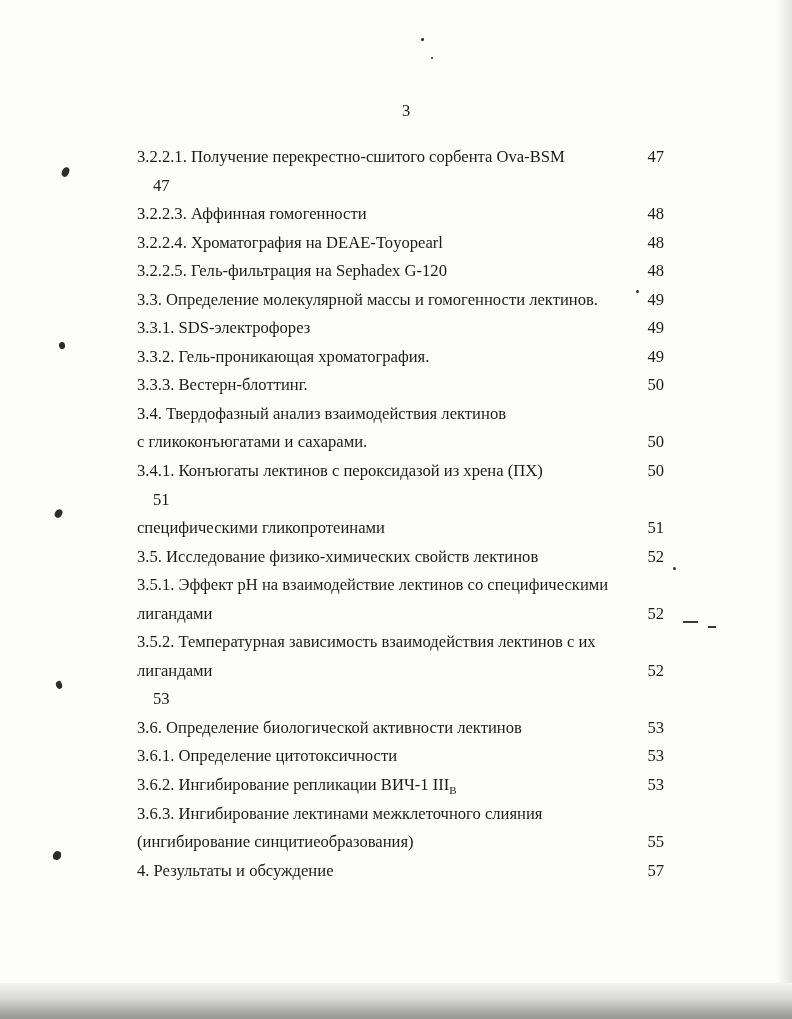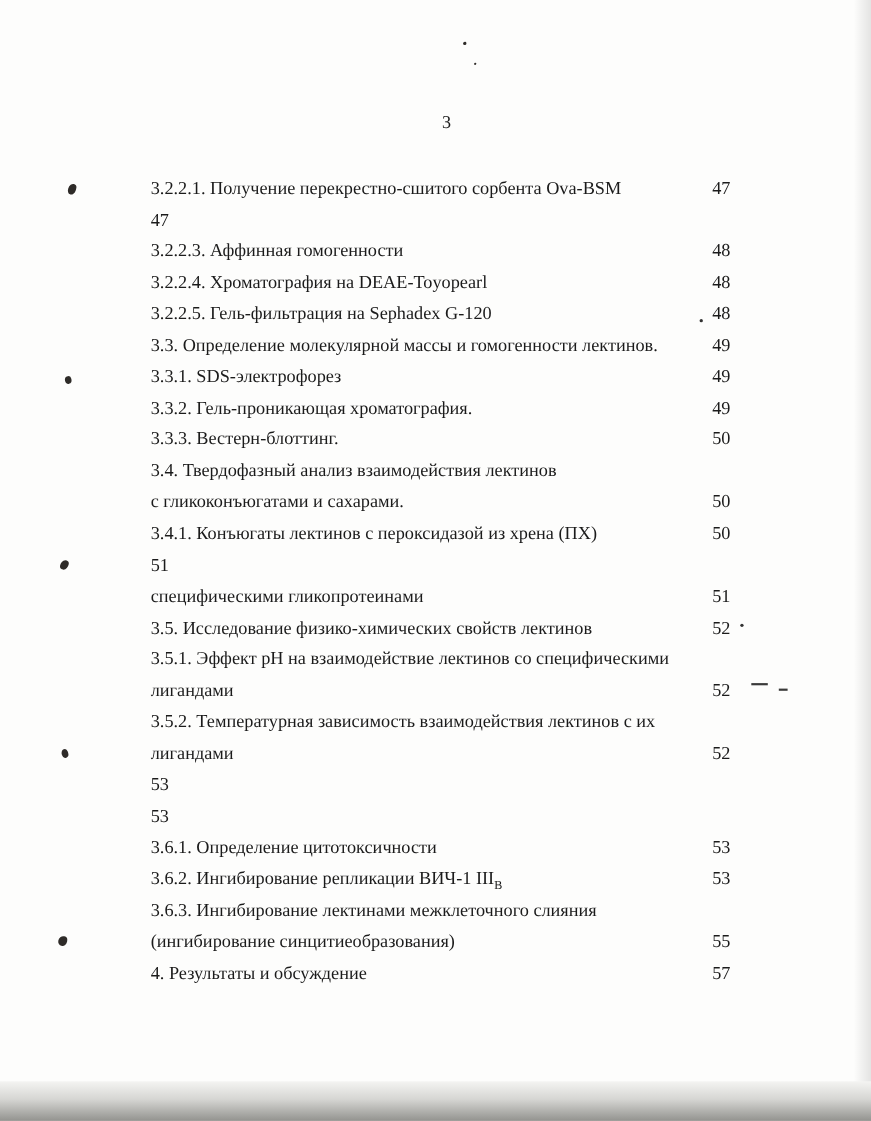--- a/index.html
+++ b/index.html
@@ -13,31 +13,31 @@
   }
   .page { position:absolute; inset:0; background:#fdfdfc; }
 
   .header-num {
     position:absolute; top:101px; left:0; right:0;
     text-align:center; font-size:16.5px;
     transform:translateX(10px);
   }
 
   .toc {
-    position:absolute; left:137px; top:157px; width:527px;
+    position:absolute; left:137px; top:143px; width:527px;
     font-size:16.6px;
     font-family:Liberation Serif, serif;
   }
   .line {
     display:flex; justify-content:space-between; align-items:baseline;
     height:28.55px; line-height:28.55px; white-space:nowrap;
   }
   .t i { font-style:italic; }
   .t sub { font-size:11px; vertical-align:sub; }
-  .p { margin-left:0;text-align:right; }
+  .p { margin-left:16px;text-align:right; }
 
   
   .speck { position:absolute; background:#2e2b28; border-radius:60% 45% 55% 50%; }
   .sp1 { left:62px;  top:167px; width:7px;  height:10px; transform:rotate(18deg); }
   .sp2 { left:59px;  top:342px; width:6px;  height:7px;  transform:rotate(-12deg); }
   .sp3 { left:55px;  top:509px; width:7px;  height:9px;  transform:rotate(25deg); }
   .sp4 { left:56px;  top:681px; width:6px;  height:8px;  transform:rotate(-20deg); }
   .sp5 { left:53px;  top:851px; width:8px;  height:9px;  transform:rotate(10deg); }
   .sp6 { left:421px; top:38px;  width:3px;  height:3px; }
   .sp7 { left:431px; top:57px;  width:2px;  height:2px; }
@@ -136,20 +136,21 @@
         <span class="p"></span>
       </div>
     <div class="line">
         <span class="t">лигандами</span>
         <span class="p">52</span>
       </div>
     <div class="line">
         <span class="p">53</span>
       </div>
     <div class="line">
+        <span class="t">3.6. Определение биологической активности лектинов</span>
         <span class="p">53</span>
       </div>
     <div class="line">
         <span class="t">3.6.1. Определение цитотоксичности</span>
         <span class="p">53</span>
       </div>
     <div class="line">
         <span class="t"><span>3.6.2. Ингибирование репликации ВИЧ-1 III</span><sub>B</sub></span>
         <span class="p">53</span>
       </div>

